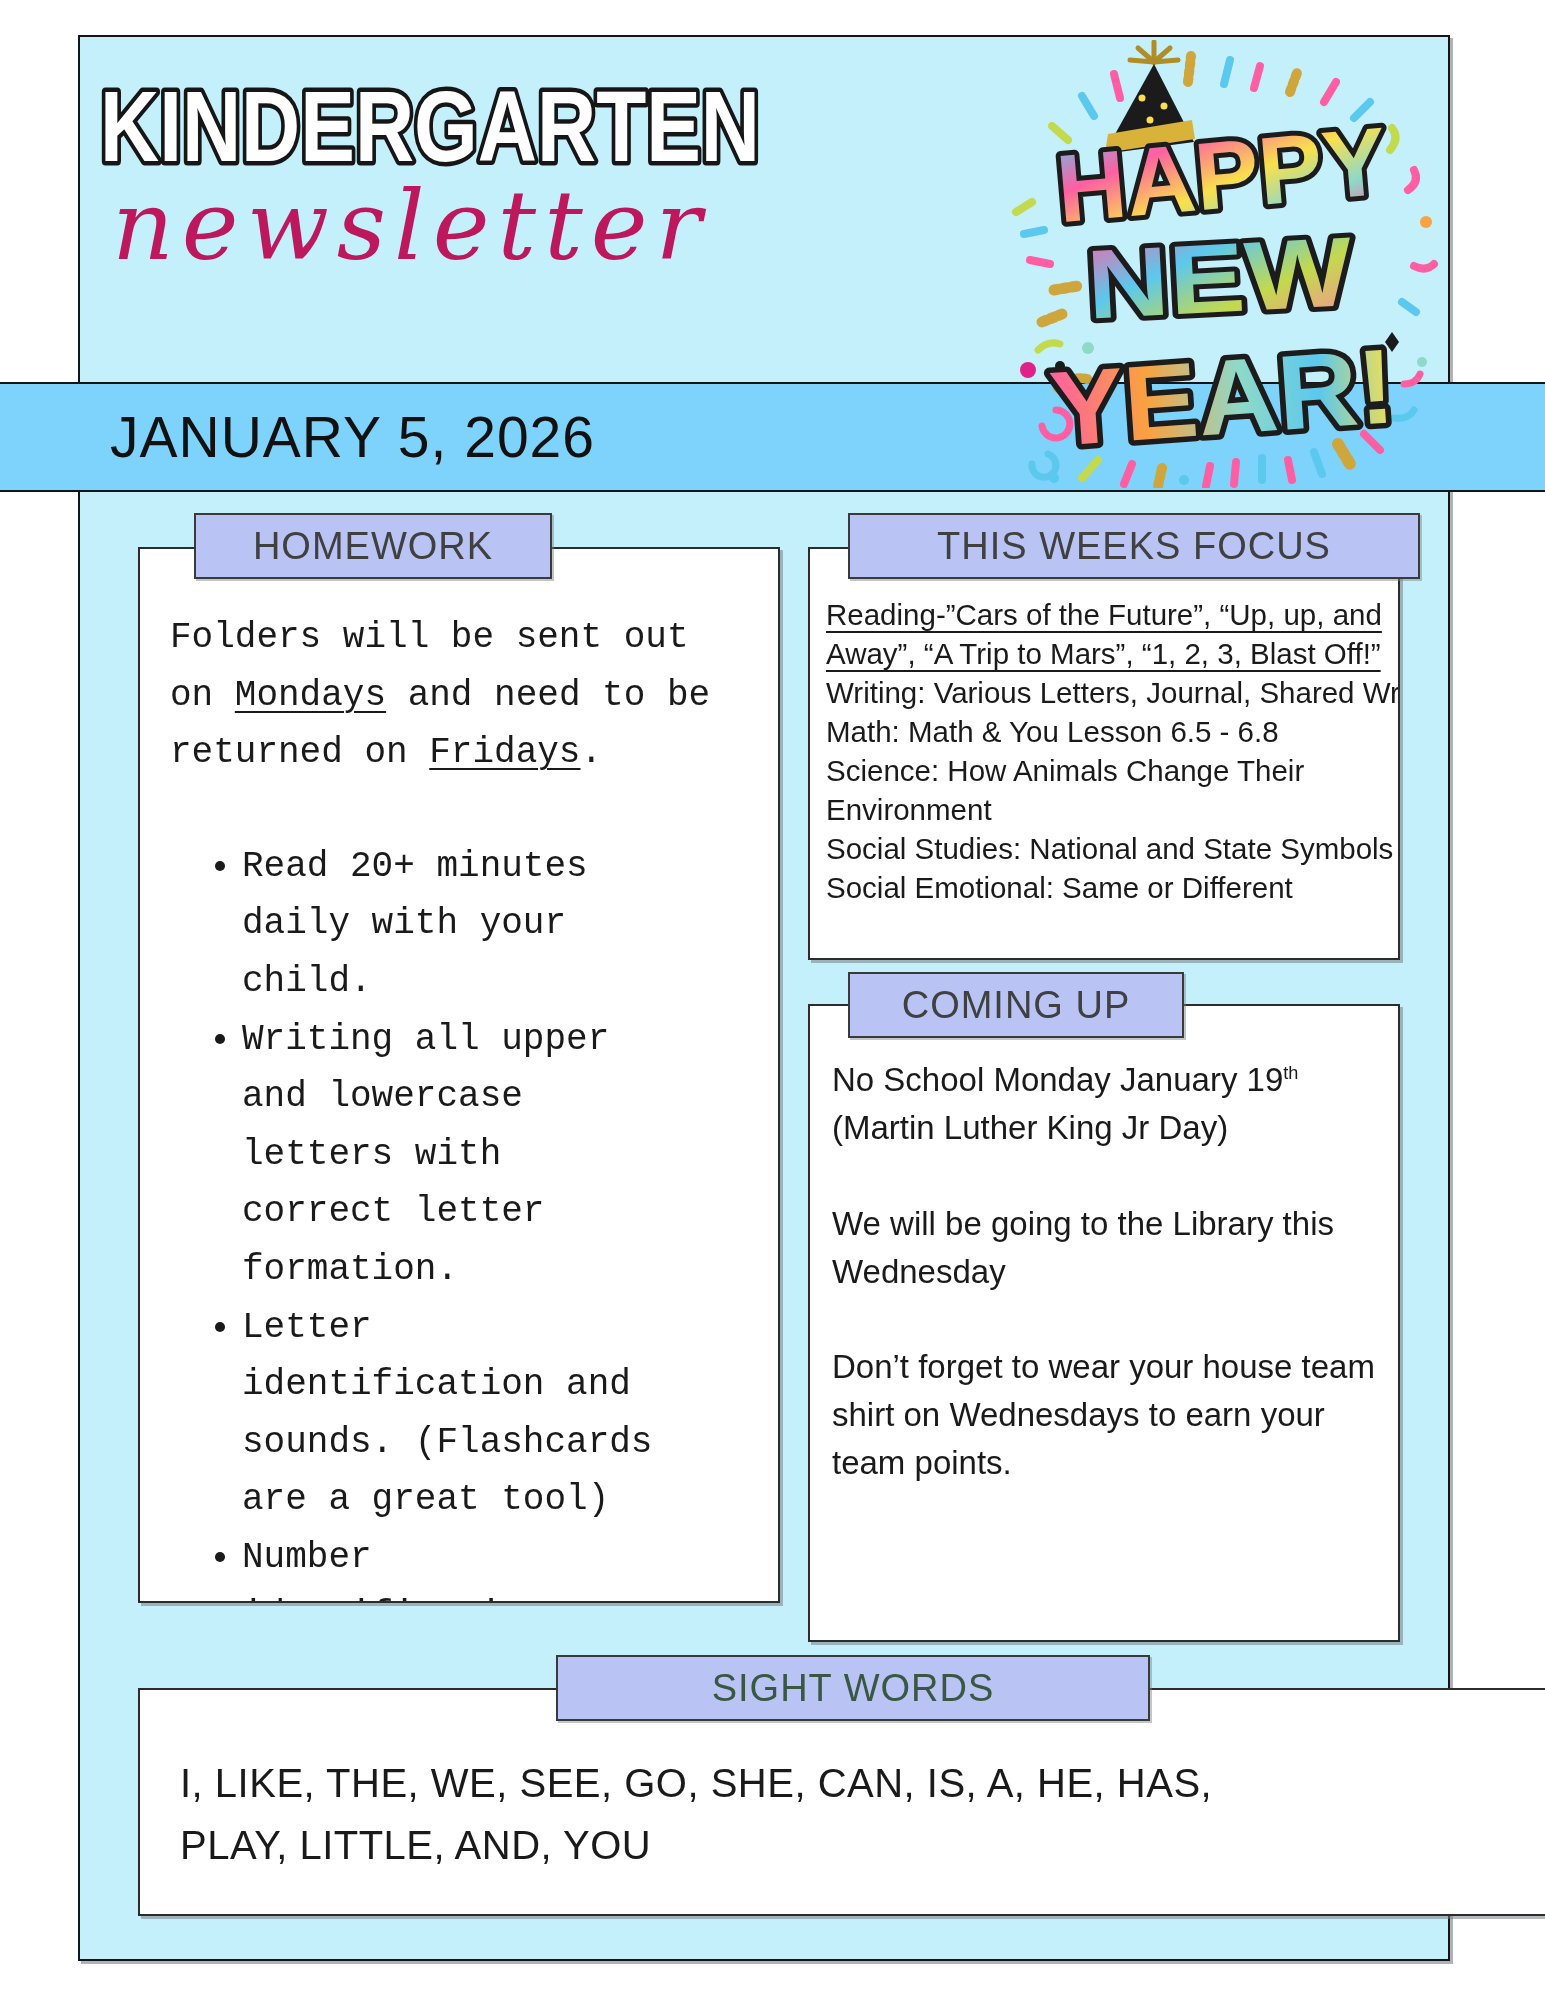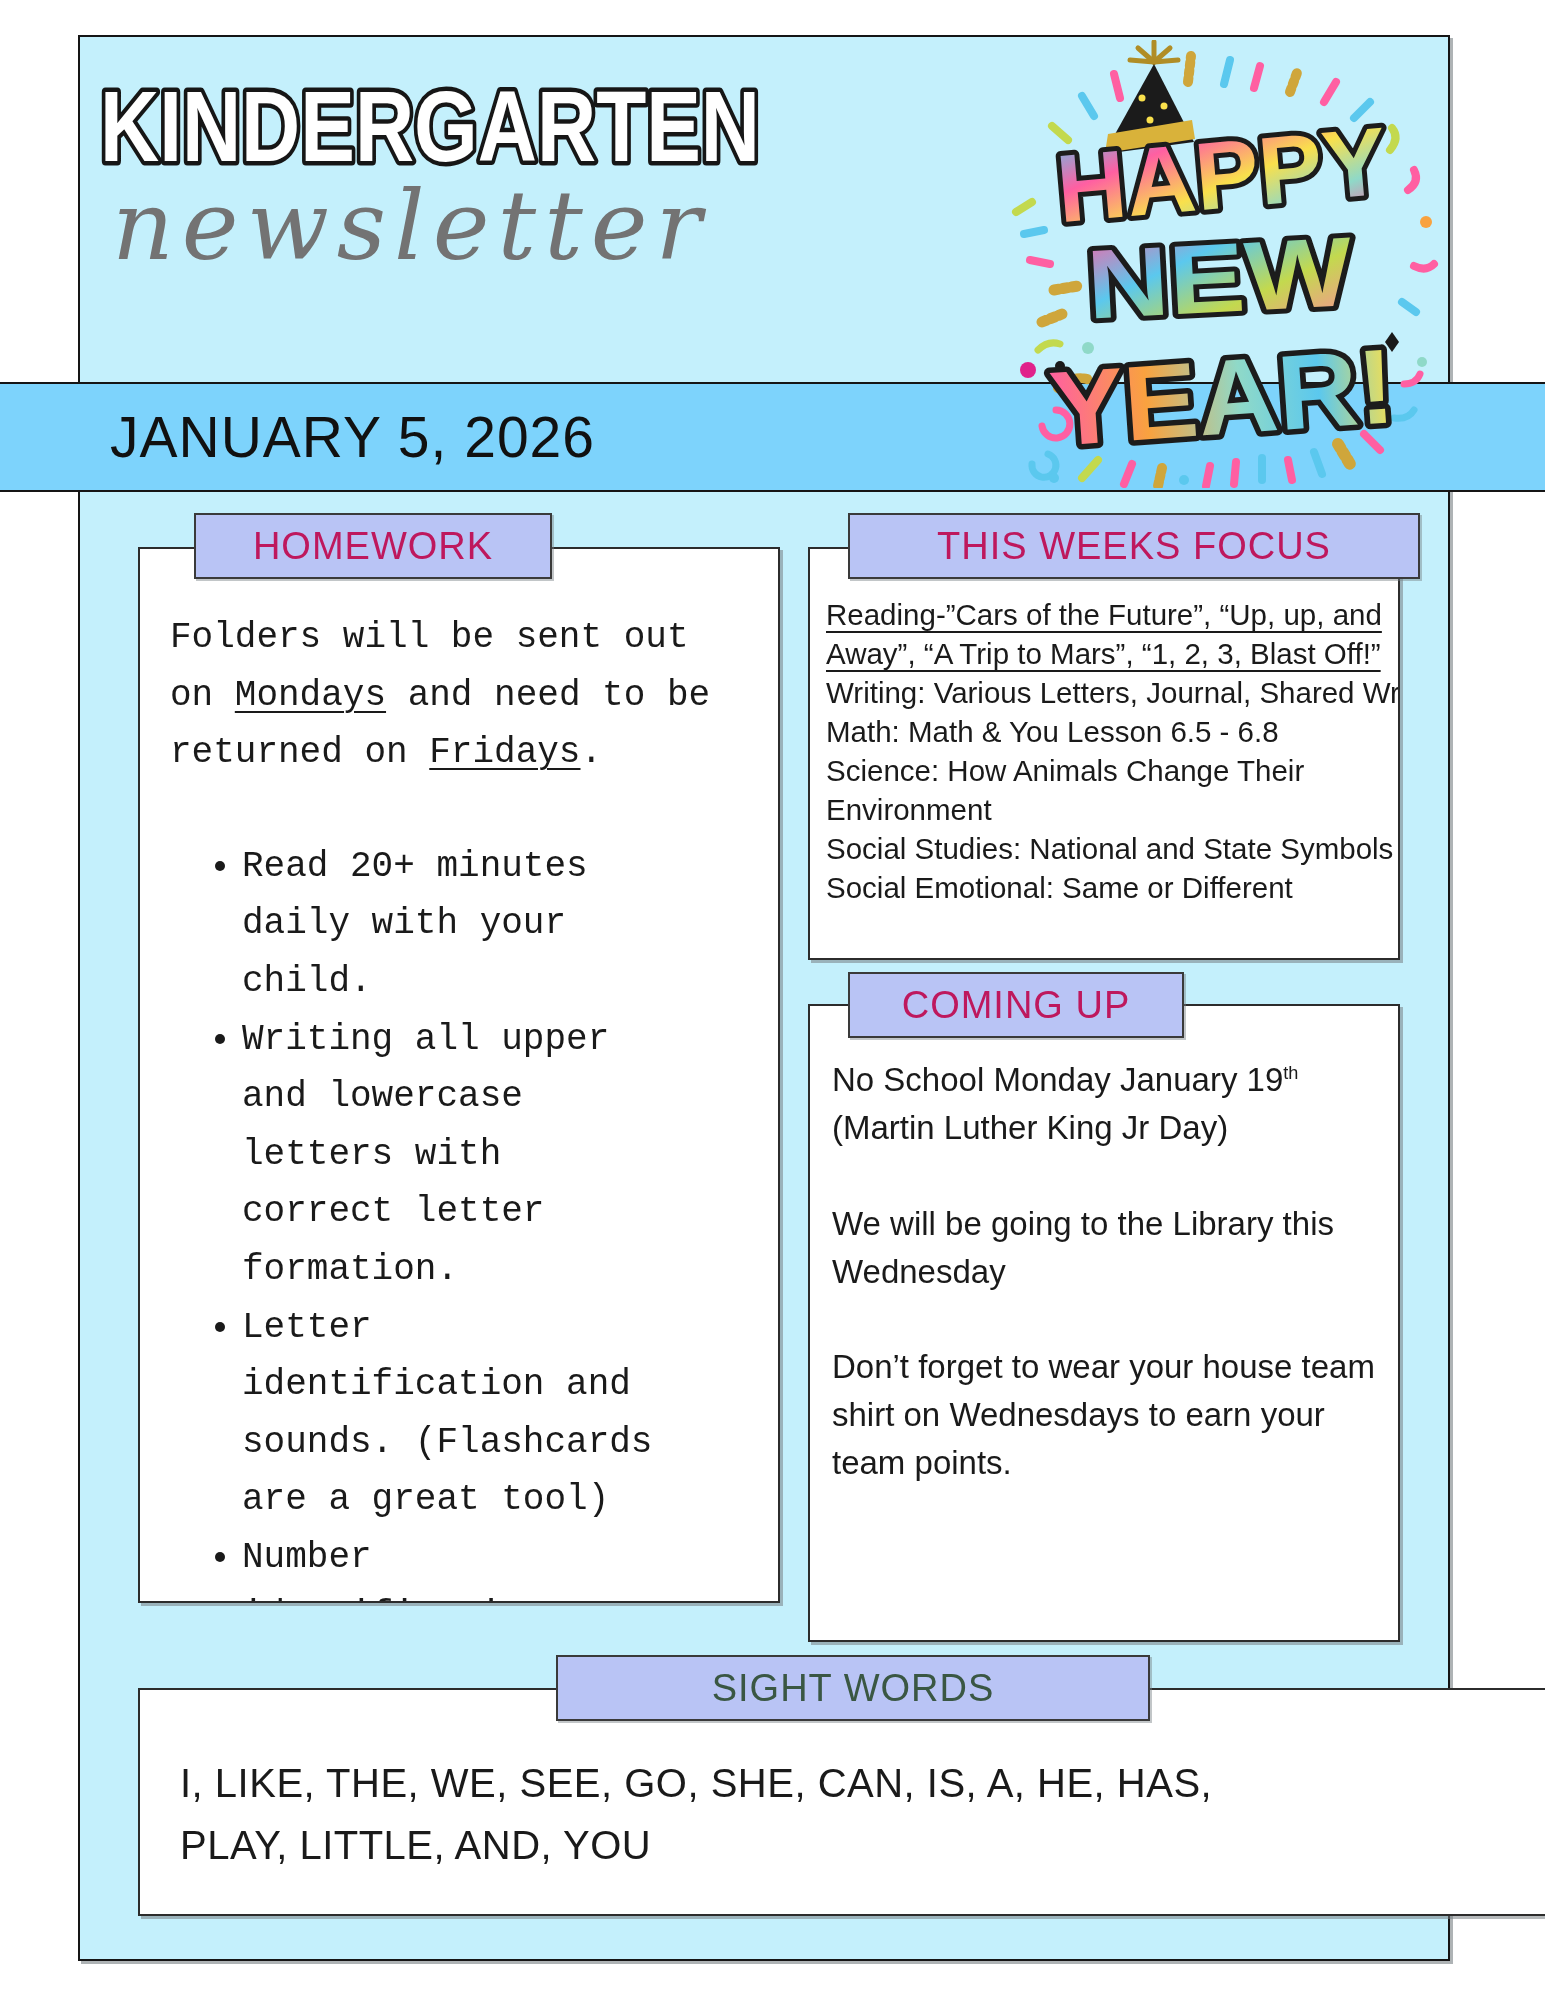--- a/index.html
+++ b/index.html
@@ -8,37 +8,37 @@
 
   
   .board{position:absolute;left:78px;top:35px;width:1368px;height:1922px;
          background:#c4f0fc;border:2px solid #151515;z-index:1;
          box-shadow:3px 3px 0 rgba(120,128,132,.6);}
 
   
   .title-svg{position:absolute;left:90px;top:58px;width:690px;height:135px;z-index:3;}
   .subtitle{position:absolute;left:112px;top:170px;z-index:3;
             font-family:"DejaVu Serif",serif;font-style:italic;font-weight:400;
-            font-size:96px;letter-spacing:8px;color:#737373;}
+            font-size:96px;letter-spacing:8px;color:#be185d;}
 
   
   .dateband{position:absolute;left:0;top:382px;width:1545px;height:106px;background:#7dd3fc;
             border-top:2px solid #151515;border-bottom:2px solid #151515;z-index:2;
             display:flex;align-items:center;}
   .date{padding-left:110px;font-size:57px;letter-spacing:1px;color:#111;}
 
   
   .hny{position:absolute;left:1002px;top:40px;width:440px;height:448px;z-index:6;}
 
   
   .wbox{position:absolute;background:#ffffff;border:2px solid #2c2c2c;z-index:3;
         box-shadow:3px 3px 0 rgba(120,128,132,.55);box-sizing:border-box;overflow:hidden;}
   .lav{position:absolute;background:#b9c4f5;border:2px solid #3a3a3a;z-index:5;
        display:flex;align-items:center;justify-content:center;
-       font-size:38px;letter-spacing:1px;color:#be185d;box-sizing:border-box;
+       font-size:38px;letter-spacing:1px;color:#404040;box-sizing:border-box;
        box-shadow:2px 2px 0 rgba(120,128,132,.45);}
 
   
   .hw-box{left:138px;top:547px;width:642px;height:1056px;}
   .hw-header{left:194px;top:513px;width:358px;height:66px;}
   .hw-body{padding:60px 35px 0 30px;font-size:36px;line-height:1.6;font-family:Liberation Mono, monospace;}
   .hw-intro{margin:0 0 56px 0;}
   .hw-body ul{margin:0;padding:0 0 0 72px;width:500px;box-sizing:border-box;}
   .hw-body li{margin:0;}
   .u{text-decoration:underline;text-decoration-thickness:2px;text-underline-offset:6px;}

